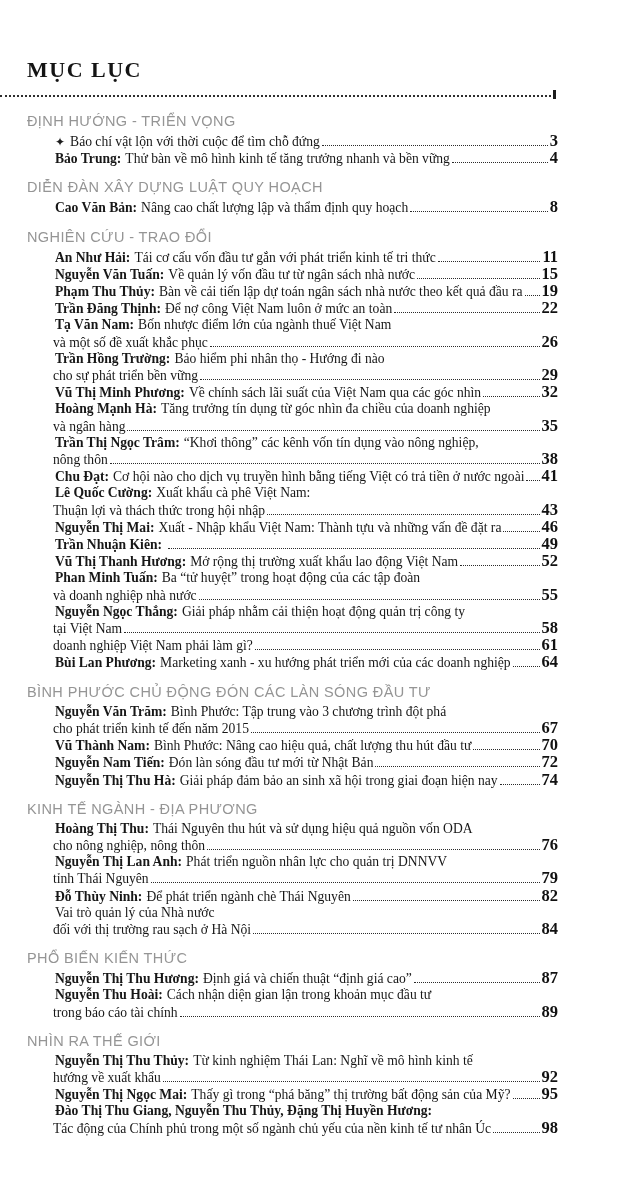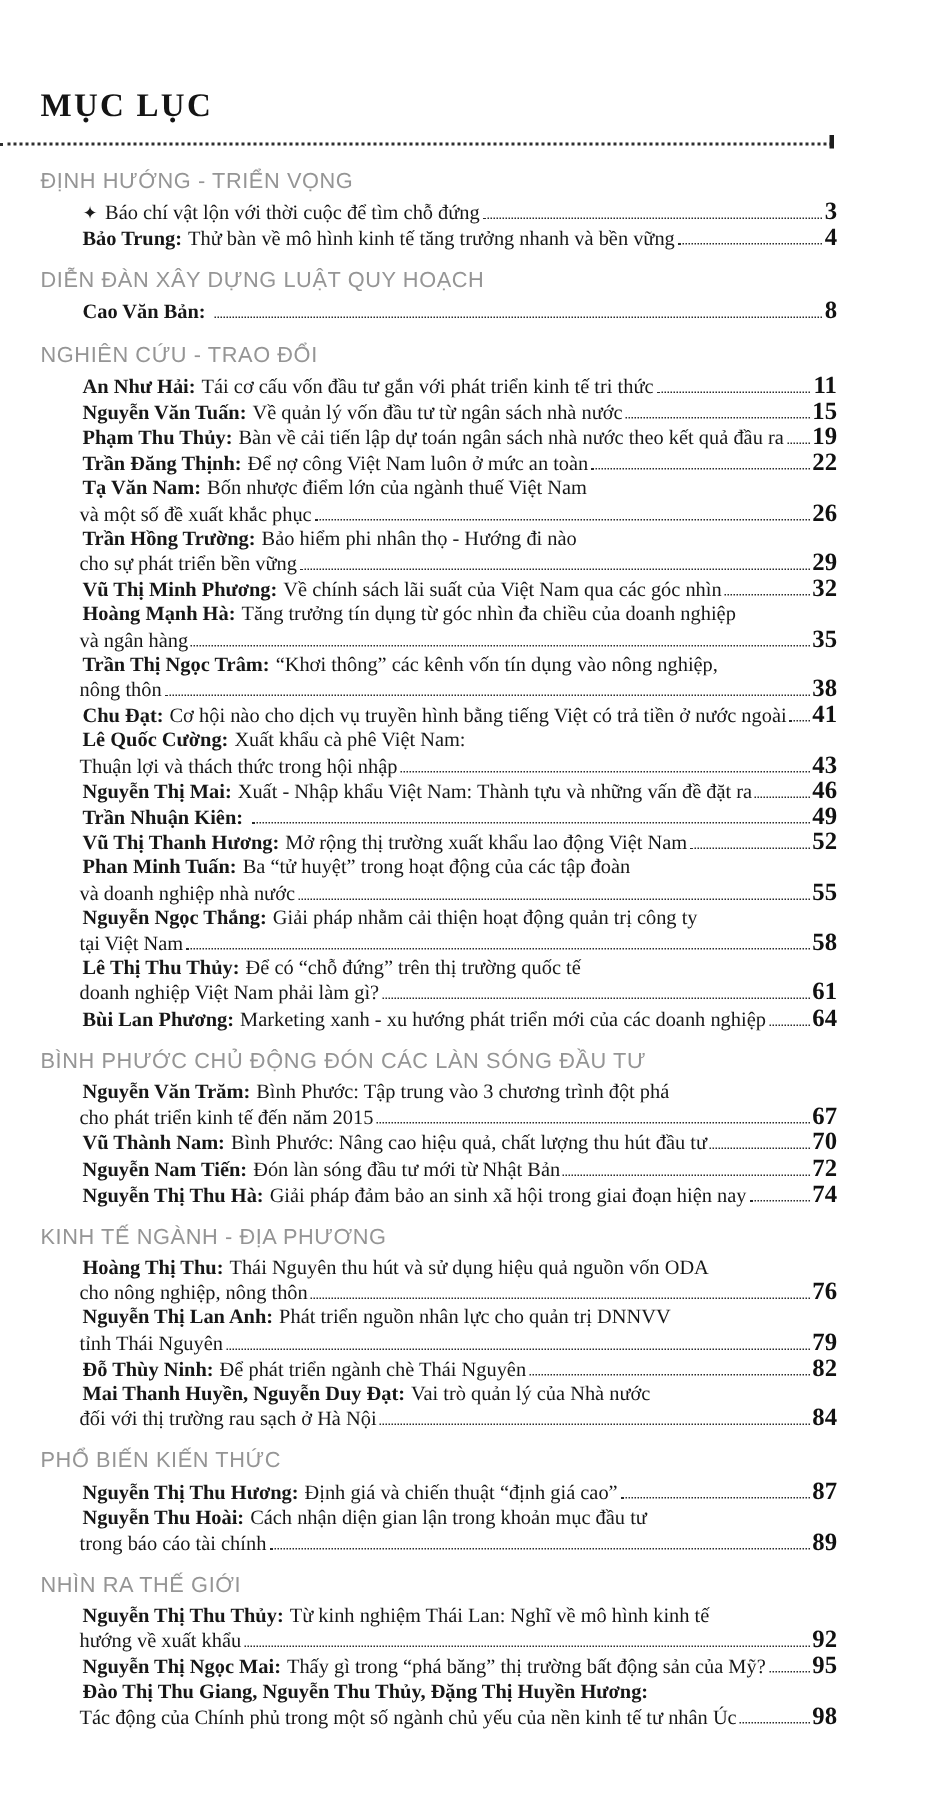--- a/index.html
+++ b/index.html
@@ -107,20 +107,21 @@
   </div>
 </div>
   </section>
 
   <section class="section">
     <h2 class="section-title">DIỄN ĐÀN XÂY DỰNG LUẬT QUY HOẠCH</h2>
     <div class="entries">
   <div class="line">
     
     <span class="author">Cao Văn Bản:</span>
+    <span class="txt">Nâng cao chất lượng lập và thẩm định quy hoạch</span>
     <span class="leader"></span>
     <span class="page-num">8</span>
   </div>
 </div>
   </section>
 
   <section class="section">
     <h2 class="section-title">NGHIÊN CỨU - TRAO ĐỔI</h2>
     <div class="entries">
   <div class="line">
@@ -299,27 +300,20 @@
   </div>
 
   <div class="line cont">
     
     
     <span class="txt">tại Việt Nam</span>
     <span class="leader"></span>
     <span class="page-num">58</span>
   </div>
 
-  <div class="line">
-    
-    <span class="author">Lê Thị Thu Thủy:</span>
-    <span class="txt">Để có “chỗ đứng” trên thị trường quốc tế</span>
-    
-    
-  </div>
 
   <div class="line cont">
     
     
     <span class="txt">doanh nghiệp Việt Nam phải làm gì?</span>
     <span class="leader"></span>
     <span class="page-num">61</span>
   </div>
 
   <div class="line">
@@ -415,21 +409,20 @@
   <div class="line">
     
     <span class="author">Đỗ Thùy Ninh:</span>
     <span class="txt">Để phát triển ngành chè Thái Nguyên</span>
     <span class="leader"></span>
     <span class="page-num">82</span>
   </div>
 
   <div class="line">
     
-    <span class="author">Mai Thanh Huyền, Nguyễn Duy Đạt:</span>
     <span class="txt">Vai trò quản lý của Nhà nước</span>
     
     
   </div>
 
   <div class="line cont">
     
     
     <span class="txt">đối với thị trường rau sạch ở Hà Nội</span>
     <span class="leader"></span>

